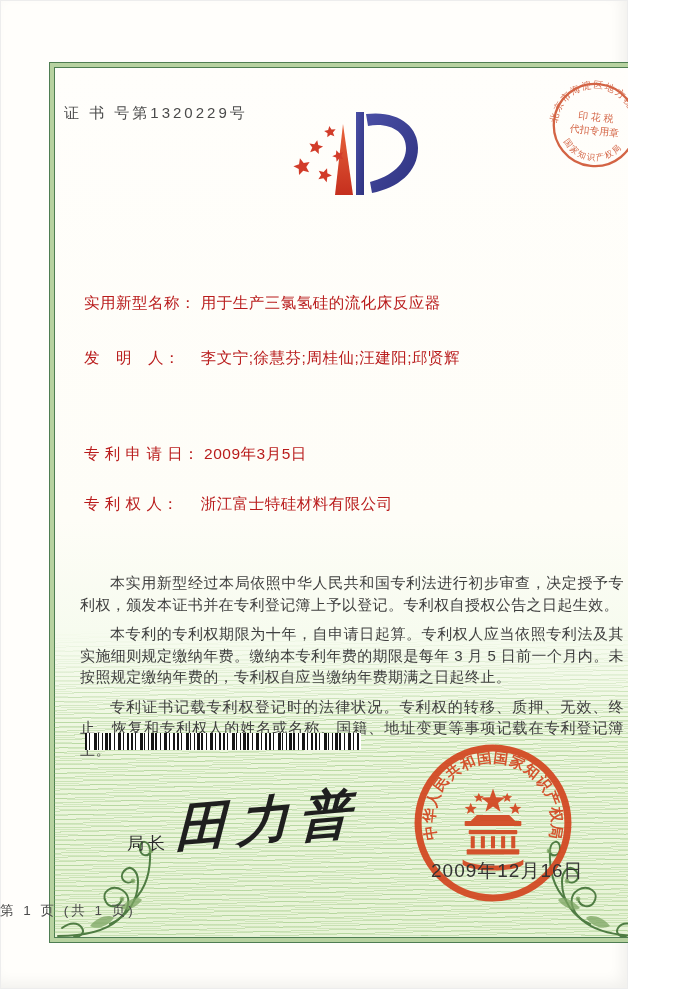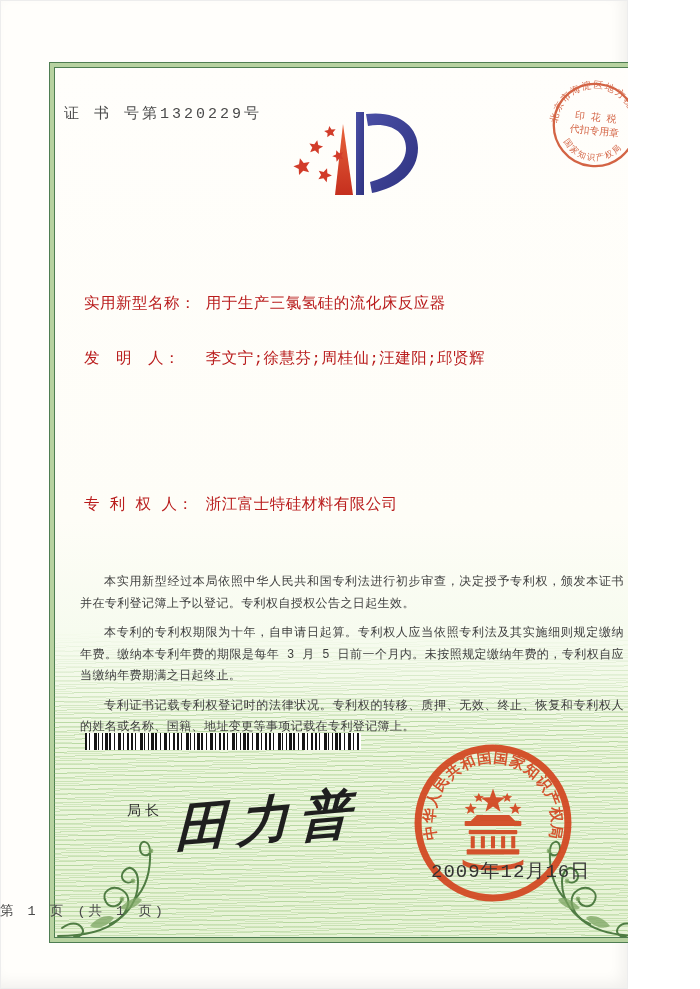--- a/index.html
+++ b/index.html
@@ -1,18 +1,18 @@
 <!DOCTYPE html>
 <html><head>
 <meta charset="utf-8">
 <style>
   html,body{margin:0;padding:0;background:#ffffff;}
   .page{
     position:relative;width:628px;height:989px;background:#fffefb;
-    font-family:Liberation Mono, monospace;overflow:hidden;
+    font-family:Liberation Sans, sans-serif;overflow:hidden;
     box-shadow:inset 0 0 0 1px #ededed, inset -6px -6px 14px rgba(0,0,0,.06);
   }
   
   .frame{
     position:absolute;left:49px;top:62px;width:600px;height:879px;
     border:1px solid #4e7d52;
     box-shadow:inset 0 0 0 4px #b7d2a0, inset 0 0 0 5px #4e7d52;
     background:linear-gradient(180deg,#fffefb 0%,#fefdf7 52%,#f6fbee 66%,#ecf6dd 78%,#e7f3d6 100%);
     z-index:0;
   }
@@ -25,30 +25,30 @@
     -webkit-mask-image:linear-gradient(to bottom,transparent 0,#000 30%);
     mask-image:linear-gradient(to bottom,transparent 0,#000 30%);
   }
   .content{position:absolute;inset:0;z-index:3;}
   .cert-number{position:absolute;left:64px;top:104px;font-size:15px;letter-spacing:3px;color:#4a4a4a;}
   .title{position:absolute;left:0;right:0;top:200px;text-align:center;font-size:38px;font-weight:700;letter-spacing:3px;color:#3a3a3a;}
   .field{position:absolute;left:84px;font-size:15.5px;color:#b91c1c;letter-spacing:.5px;white-space:nowrap;}
   .f1{top:293px}.f2{top:348px}.f3{top:392px}.f4{top:444px}.f5{top:494px}.f6{top:541px}
   .field .lab{display:inline-block;min-width:112px;}
   .paras{position:absolute;left:80px;top:572px;width:544px;}
-  .paras p{margin:0 0 8px 0;font-size:12px;line-height:21.5px;text-indent:2em;text-align:justify;color:#3e3e3e;letter-spacing:.4px;}
+  .paras p{margin:0 0 8px 0;font-size:15px;line-height:21.5px;text-indent:2em;text-align:justify;color:#3e3e3e;letter-spacing:.4px;}
   .barcode{
     position:absolute;left:85px;top:733px;width:276px;height:17px;
     background:repeating-linear-gradient(90deg,
       #141414 0 2px,#fff 2px 4px,#141414 4px 5px,#fff 5px 9px,#141414 9px 12px,#fff 12px 13px,
       #141414 13px 14px,#fff 14px 17px,#141414 17px 18px,#fff 18px 20px,#141414 20px 23px,#fff 23px 24px,
       #141414 24px 26px,#fff 26px 29px,#141414 29px 30px,#fff 30px 33px,#141414 33px 36px,#fff 36px 38px,
       #141414 38px 39px,#fff 39px 42px,#141414 42px 44px,#fff 44px 46px);
   }
-  .sig-role{position:absolute;left:127px;top:802px;font-size:14px;letter-spacing:4px;color:#2e2e2e;}
+  .sig-role{position:absolute;left:127px;top:832px;font-size:17px;letter-spacing:4px;color:#2e2e2e;}
   .sig-name{
     position:absolute;left:175px;top:786px;font-size:52px;font-weight:600;font-style:italic;
     color:#1f1f1f;letter-spacing:10px;transform:rotate(-5deg) skewX(-6deg);
   }
   .seal-svg{position:absolute;left:412px;top:742px;width:162px;height:162px;opacity:.92;}
   .seal-date{position:absolute;left:431px;top:858px;font-size:19px;color:#333;letter-spacing:1px;z-index:5;}
   .tax-svg{position:absolute;left:534px;top:64px;width:122px;height:122px;opacity:.85;transform:rotate(6deg);}
   .logo-svg{position:absolute;left:280px;top:96px;width:145px;height:102px;}
   .footer{position:absolute;left:0;right:0;top:902px;text-align:left;font-size:13.5px;letter-spacing:3px;color:#4a4a4a;}
   .flourish{position:absolute;width:122px;height:110px;z-index:2;}
@@ -139,20 +139,24 @@
     </svg>
 
 
     <div class="field f1">
       <span class="lab">实用新型名称：</span>
       <span>用于生产三氯氢硅的流化床反应器</span>
     </div>
     <div class="field f2">
       <span class="lab">发　明　人：</span>
       <span>李文宁;徐慧芬;周桂仙;汪建阳;邱贤辉</span>
+    </div>
+    <div class="field f4">
+      <span class="lab">专 利 申 请 日：</span>
+      <span>2009年3月5日</span>
     </div>
     <div class="field f5">
       <span class="lab">专 利 权 人：</span>
       <span>浙江富士特硅材料有限公司</span>
     </div>
 
     <div class="paras">
       <p>本实用新型经过本局依照中华人民共和国专利法进行初步审查，决定授予专利权，颁发本证书并在专利登记簿上予以登记。专利权自授权公告之日起生效。</p>
       <p>本专利的专利权期限为十年，自申请日起算。专利权人应当依照专利法及其实施细则规定缴纳年费。缴纳本专利年费的期限是每年 3 月 5 日前一个月内。未按照规定缴纳年费的，专利权自应当缴纳年费期满之日起终止。</p>
       <p>专利证书记载专利权登记时的法律状况。专利权的转移、质押、无效、终止、恢复和专利权人的姓名或名称、国籍、地址变更等事项记载在专利登记簿上。</p>

